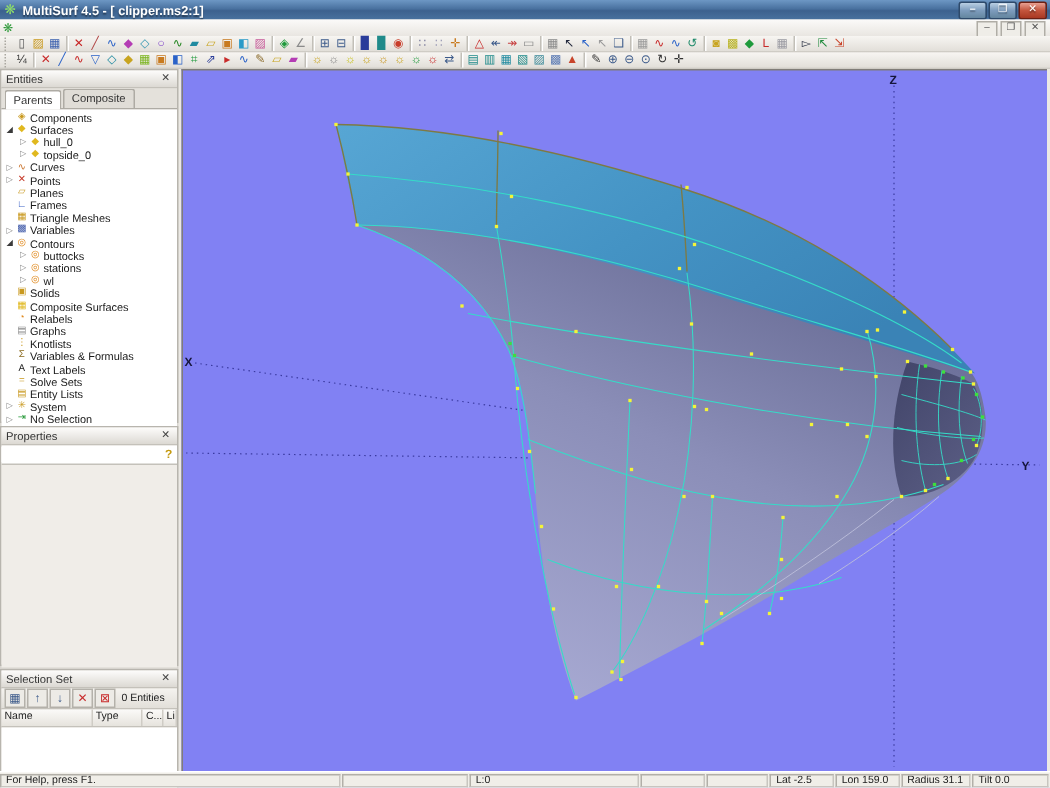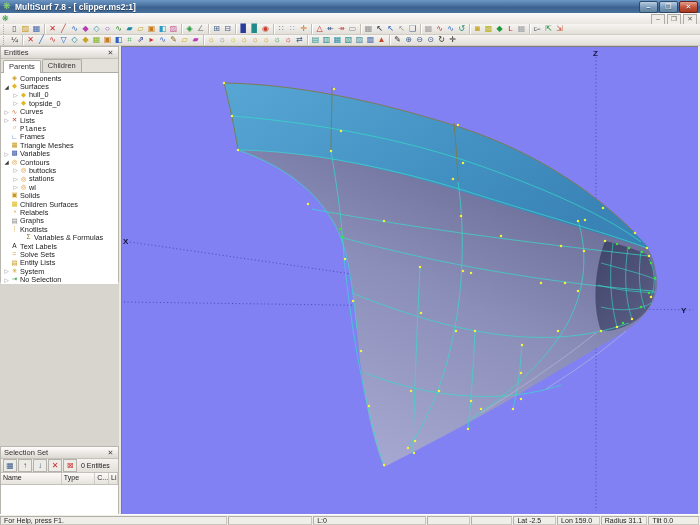--- a/index.html
+++ b/index.html
@@ -86,21 +86,21 @@
     border-top-color:#b2afa8;border-left-color:#b2afa8;box-sizing:border-box;
     font-size:7px;color:#222;padding:0 3px;line-height:8px;overflow:hidden;white-space:nowrap;}
 </style>
 </head>
 <body>
 
 <div id="app">
 
   <div id="titlebar">
     <span id="app-icon">❋</span>
-    <span>MultiSurf 7.8 - [ clipper.ms2:1]</span>
+    <span>MultiSurf 4.5 - [ clipper.ms2:1]</span>
     <span class="wbtns">
       <span class="wbtn">–</span>
       <span class="wbtn">❐</span>
       <span class="wbtn close">✕</span>
     </span>
   </div>
 
   <div id="menubar">
     <span id="mdi-doc-icon">❋</span>
     <span id="mdi-ctrls">
@@ -218,21 +218,21 @@
 
   <div id="leftcol">
 
     <div id="entities-panel" class="panel">
       <div class="panel-header">
         <span class="ph-title">Entities</span>
         <span class="panel-close">✕</span>
       </div>
       <div id="tabstrip">
         <span class="tab active">Parents</span>
-        <span class="tab">Children</span>
+        <span class="tab">Composite</span>
       </div>
       <div id="tree">
           <div class="tree-row" style="padding-left: 2px;">
             <span class="tr-arrow" style="color: rgb(138, 138, 138);"></span>
             <span class="tr-icon" style="color: rgb(201, 153, 31);">◈</span>
             <span class="tr-label">Components</span>
           </div>
           <div class="tree-row" style="padding-left: 2px;">
             <span class="tr-arrow" style="color: rgb(58, 58, 58);">◢</span>
             <span class="tr-icon" style="color: rgb(224, 184, 31);">◆</span>
@@ -249,23 +249,23 @@
             <span class="tr-label">topside_0</span>
           </div>
           <div class="tree-row" style="padding-left: 2px;">
             <span class="tr-arrow" style="color: rgb(138, 138, 138);">▷</span>
             <span class="tr-icon" style="color: rgb(198, 106, 31);">∿</span>
             <span class="tr-label">Curves</span>
           </div>
           <div class="tree-row" style="padding-left: 2px;">
             <span class="tr-arrow" style="color: rgb(138, 138, 138);">▷</span>
             <span class="tr-icon" style="color: rgb(198, 58, 42);">✕</span>
-            <span class="tr-label">Lists</span>
-          </div>
-          <div class="tree-row" style="padding-left: 2px; font-family: Liberation Mono, monospace;">
+            <span class="tr-label">Points</span>
+          </div>
+          <div class="tree-row" style="padding-left: 2px;">
             <span class="tr-arrow" style="color: rgb(138, 138, 138);"></span>
             <span class="tr-icon" style="color: rgb(201, 153, 31);">▱</span>
             <span class="tr-label">Planes</span>
           </div>
           <div class="tree-row" style="padding-left: 2px;">
             <span class="tr-arrow" style="color: rgb(138, 138, 138);"></span>
             <span class="tr-icon" style="color: rgb(58, 98, 198);">∟</span>
             <span class="tr-label">Frames</span>
           </div>
           <div class="tree-row" style="padding-left: 2px;">
@@ -299,38 +299,38 @@
             <span class="tr-label">wl</span>
           </div>
           <div class="tree-row" style="padding-left: 2px;">
             <span class="tr-arrow" style="color: rgb(138, 138, 138);"></span>
             <span class="tr-icon" style="color: rgb(201, 153, 31);">▣</span>
             <span class="tr-label">Solids</span>
           </div>
           <div class="tree-row" style="padding-left: 2px;">
             <span class="tr-arrow" style="color: rgb(138, 138, 138);"></span>
             <span class="tr-icon" style="color: rgb(224, 184, 31);">▦</span>
-            <span class="tr-label">Children Surfaces</span>
+            <span class="tr-label">Composite Surfaces</span>
           </div>
           <div class="tree-row" style="padding-left: 2px;">
             <span class="tr-arrow" style="color: rgb(138, 138, 138);"></span>
             <span class="tr-icon" style="color: rgb(224, 138, 31);">◔</span>
             <span class="tr-label">Relabels</span>
           </div>
           <div class="tree-row" style="padding-left: 2px;">
             <span class="tr-arrow" style="color: rgb(138, 138, 138);"></span>
             <span class="tr-icon" style="color: rgb(138, 138, 138);">▤</span>
             <span class="tr-label">Graphs</span>
           </div>
           <div class="tree-row" style="padding-left: 2px;">
             <span class="tr-arrow" style="color: rgb(138, 138, 138);"></span>
             <span class="tr-icon" style="color: rgb(201, 153, 31);">⋮</span>
             <span class="tr-label">Knotlists</span>
           </div>
-          <div class="tree-row" style="padding-left: 16px;">
+          <div class="tree-row" style="padding-left: 2px;">
             <span class="tr-arrow" style="color: rgb(138, 138, 138);"></span>
             <span class="tr-icon" style="color: rgb(138, 106, 31);">Σ</span>
             <span class="tr-label">Variables &amp; Formulas</span>
           </div>
           <div class="tree-row" style="padding-left: 2px;">
             <span class="tr-arrow" style="color: rgb(138, 138, 138);"></span>
             <span class="tr-icon" style="color: rgb(34, 34, 34);">A</span>
             <span class="tr-label">Text Labels</span>
           </div>
           <div class="tree-row" style="padding-left: 2px;">
@@ -349,20 +349,31 @@
             <span class="tr-label">System</span>
           </div>
           <div class="tree-row" style="padding-left: 2px;">
             <span class="tr-arrow" style="color: rgb(138, 138, 138);">▷</span>
             <span class="tr-icon" style="color: rgb(42, 154, 60);">⇥</span>
             <span class="tr-label">No Selection</span>
           </div>
         </div>
     </div>
 
+    <div id="properties-panel" class="panel">
+      <div class="panel-header">
+        <span class="ph-title">Properties</span>
+        <span class="panel-close">✕</span>
+      </div>
+      <div id="prop-field">
+        <input id="prop-input" value="" style="">
+        <span id="prop-help">?</span>
+      </div>
+      <div id="prop-body"></div>
+    </div>
 
     <div id="selection-panel" class="panel">
       <div class="panel-header">
         <span class="ph-title">Selection Set</span>
         <span class="panel-close">✕</span>
       </div>
       <div id="sel-toolbar">
         <span id="sel-btns" style="display:flex;">
             <span class="selbtn" style="color: rgb(60, 90, 138);">▦</span>
             <span class="selbtn" style="color: rgb(60, 90, 138);">↑</span>

